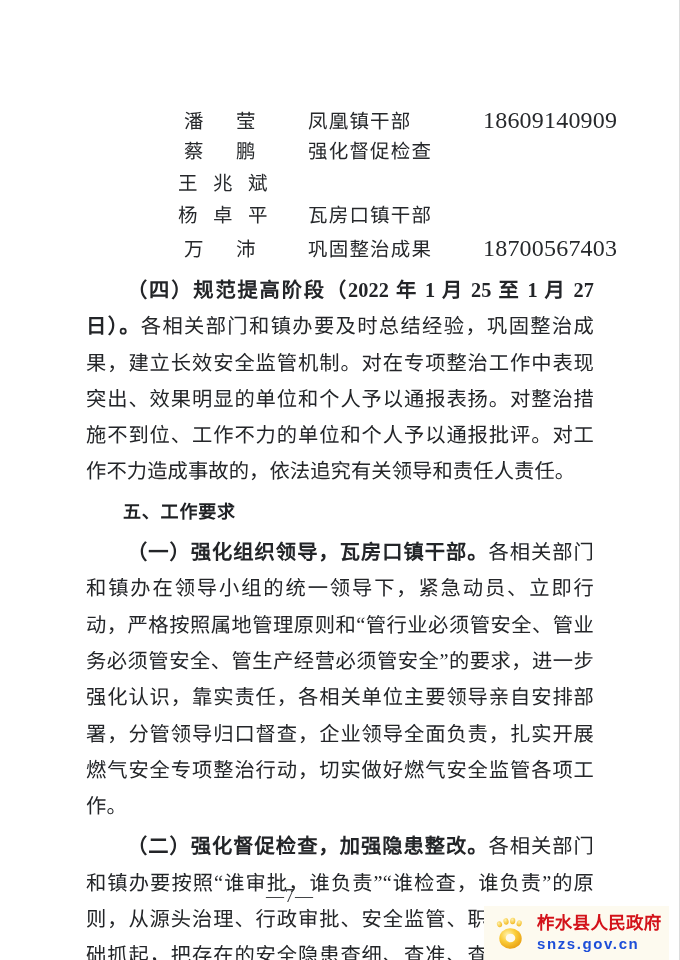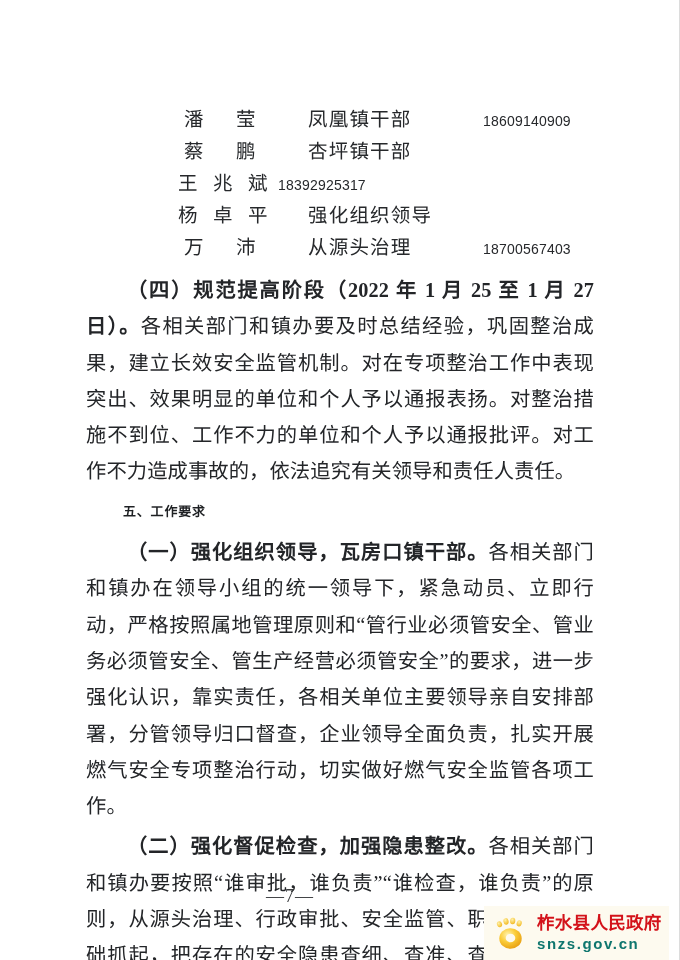--- a/index.html
+++ b/index.html
@@ -51,23 +51,23 @@
 
   .rost-role {
     width: 175px;
     letter-spacing: 1.2px;
     margin-left: 30px;
   }
 
   .rost-phone {
     width: 170px;
     text-align: left;
-    font-size: 14px;
+    font-size: 24px;
     letter-spacing: 0.2px;
-    font-family: Liberation Sans, sans-serif;
+    font-family: Liberation Serif, serif;
   }
 
   
   #body-copy {
     position: absolute;
     left: 82px;
     top: 268px;
     width: 516px;
   }
 
@@ -83,21 +83,21 @@
     font-family: "Liberation Serif", "DejaVu Serif", serif;
   }
 
   p.para .lead {
     font-weight: bold;
     letter-spacing: 0.1px;
   }
 
   h2.section-head {
     margin: 0;
-    font-size: 13px;
+    font-size: 18px;
     line-height: 36.3px;
     text-indent: 41px;
     font-weight: bold;
     letter-spacing: 0.8px;
     color: #1e2023;
     font-family: "Liberation Sans", "DejaVu Sans", sans-serif;
   }
 
   
   #page-number {
@@ -147,21 +147,21 @@
     color: #d3121a;
     letter-spacing: 0.3px;
     display: block;
     white-space: nowrap;
   }
 
   .wm-url {
     font-family: "Liberation Sans", "DejaVu Sans", sans-serif;
     font-weight: bold;
     font-size: 15px;
-    color: #0f766e;
+    color: #1d4ed8;
     letter-spacing: 1.6px;
     display: block;
     margin-top: 3px;
     white-space: nowrap;
   }
 </style>
 </head>
 <body>
 
 <div id="page">
@@ -173,44 +173,43 @@
           <span>莹</span>
         </div>
         <div class="rost-role">凤凰镇干部</div>
         <div class="rost-phone">18609140909</div>
       </div>
       <div class="roster-row">
         <div class="rost-name two-char">
           <span>蔡</span>
           <span>鹏</span>
         </div>
-        <div class="rost-role">杏坪镇干部</div>
+        <div class="rost-role">强化督促检查</div>
       </div>
       <div class="roster-row">
         <div class="rost-name">
           <span>王</span>
           <span>兆</span>
           <span>斌</span>
         </div>
-        <div class="rost-phone">18392925317</div>
       </div>
       <div class="roster-row">
         <div class="rost-name">
           <span>杨</span>
           <span>卓</span>
           <span>平</span>
         </div>
-        <div class="rost-role">强化组织领导</div>
+        <div class="rost-role">瓦房口镇干部</div>
       </div>
       <div class="roster-row">
         <div class="rost-name two-char">
           <span>万</span>
           <span>沛</span>
         </div>
-        <div class="rost-role">从源头治理</div>
+        <div class="rost-role">巩固整治成果</div>
         <div class="rost-phone">18700567403</div>
       </div>
     </div>
 
   <div id="body-copy">
 
     <p class="para">
       <span class="lead">（四）规范提高阶段（2022 年 1 月 25 至 1 月 27 日）。</span><span>各相关部门和镇办要及时总结经验，巩固整治成果，建立长效安全监管机制。对在专项整治工作中表现突出、效果明显的单位和个人予以通报表扬。对整治措施不到位、工作不力的单位和个人予以通报批评。对工作不力造成事故的，依法追究有关领导和责任人责任。</span>
     </p>
 

